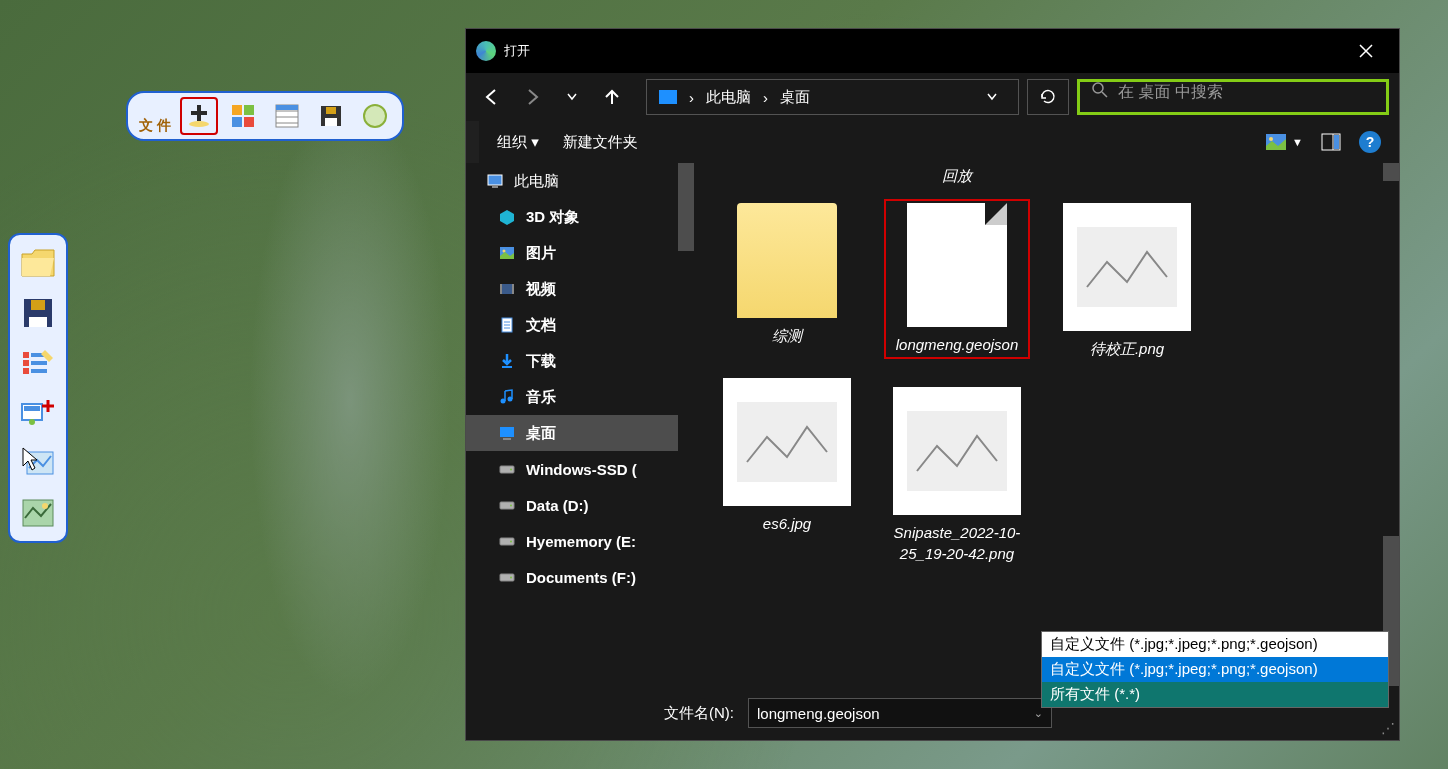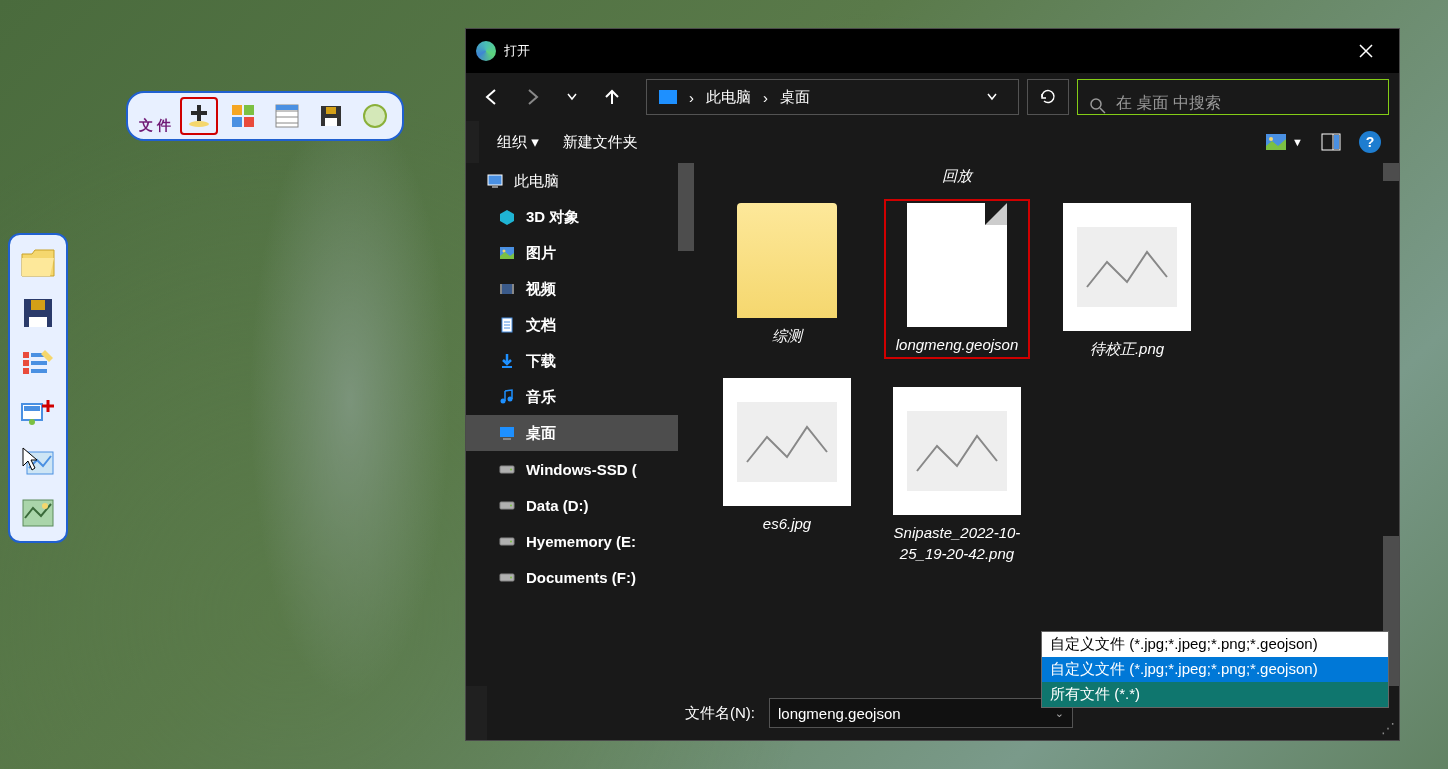--- a/index.html
+++ b/index.html
@@ -4,38 +4,38 @@
 <style>
 * { margin: 0; padding: 0; box-sizing: border-box; }
 body { width: 1448px; height: 769px; overflow: hidden; font-family: "Microsoft YaHei", "Segoe UI", sans-serif; position: relative; }
 
 .map-bg { position: absolute; inset: 0; background: linear-gradient(135deg, #4a6b3d 0%, #5a7a4a 20%, #7a9a8a 40%, #4a6b3d 60%, #5a7a4a 80%, #3a5b2d 100%); background-size: 200% 200%; }
 .map-bg::before { content: ""; position: absolute; inset: 0; background: radial-gradient(ellipse 200px 600px at 350px 400px, #8aa090 0%, transparent 50%), radial-gradient(circle at 60% 40%, #6a8a5a 0%, transparent 30%), radial-gradient(circle at 20% 80%, #5a7a4a 0%, transparent 40%); opacity: 0.7; }
 
 .top-toolbar { position: absolute; top: 91px; left: 126px; background: #e8f0ff; border: 2px solid #2060d0; border-radius: 18px; padding: 4px 8px; display: flex; align-items: center; gap: 6px; }
 .top-btn { width: 38px; height: 38px; display: flex; align-items: center; justify-content: center; border-radius: 4px; }
 .top-btn.highlight { border: 2px solid #d00000; }
-.top-btn-text { font-size: 14px; color: #701a75; font-weight: bold; line-height: 1.1; text-align: center; margin-top: 20px; }
+.top-btn-text { font-size: 14px; color: #a16207; font-weight: bold; line-height: 1.1; text-align: center; margin-top: 20px; }
 
 .side-toolbar { position: absolute; top: 233px; left: 8px; background: #e8f0ff; border: 2px solid #2060d0; border-radius: 12px; padding: 6px; display: flex; flex-direction: column; gap: 6px; }
 .side-btn { width: 44px; height: 44px; display: flex; align-items: center; justify-content: center; }
 
 .dialog { position: absolute; top: 28px; left: 465px; width: 935px; height: 713px; background: #202020; border: 1px solid #4a4a4a; display: flex; flex-direction: column; }
 .dialog-titlebar { height: 44px; background: #000; display: flex; align-items: center; padding: 0 10px; }
 .dialog-title { color: #fff; font-size: 13px; display: flex; align-items: center; gap: 8px; }
 .edge-icon { width: 20px; height: 20px; border-radius: 50%; background: conic-gradient(#4abfb4, #5dd47a, #3e85d4, #4abfb4); }
 .close-btn { margin-left: auto; width: 46px; height: 32px; display: flex; align-items: center; justify-content: center; color: #fff; }
 
 .nav-row { height: 48px; background: #191919; display: flex; align-items: center; padding: 0 10px; gap: 8px; }
 .nav-btn { width: 32px; height: 32px; display: flex; align-items: center; justify-content: center; color: #fff; font-size: 18px; }
 .addr-bar { flex: 1; height: 36px; background: #191919; border: 1px solid #535353; display: flex; align-items: center; padding: 0 12px; gap: 12px; color: #fff; font-size: 15px; margin-left: 10px; }
 .addr-icon { width: 18px; height: 14px; background: #1e90ff; }
 .addr-drop { margin-left: auto; width: 28px; text-align: center; }
 .refresh-box { width: 42px; height: 36px; border: 1px solid #535353; display: flex; align-items: center; justify-content: center; color: #fff; }
-.search-box { width: 312px; height: 36px; border: 1px solid #84cc16; display: flex; align-items: flex-end; padding: 0 12px; gap: 10px; color: #999; }
+.search-box { width: 312px; height: 36px; border: 3px solid #84cc16; display: flex; align-items: flex-start; padding: 0 12px; gap: 10px; color: #999; }
 
 .org-row { height: 42px; background: #191919; display: flex; align-items: center; padding: 0 18px; gap: 24px; color: #fff; font-size: 15px; margin-left: 13px; }
 .org-right { margin-left: auto; display: flex; align-items: center; gap: 18px; }
 .view-toggle { display: flex; align-items: center; gap: 6px; }
 .help-icon { width: 22px; height: 22px; border-radius: 50%; background: #1e7dd0; color: #fff; display: flex; align-items: center; justify-content: center; font-size: 14px; font-weight: bold; }
 
 .main-area { flex: 1; display: flex; background: #191919; min-height: 0; }
 .tree { width: 228px; overflow: hidden; position: relative; }
 .scroll-track { position: absolute; right: 0; top: 0; width: 16px; height: 100%; background: #191919; }
 .scroll-thumb { position: absolute; right: 0; top: 0; width: 16px; height: 88px; background: #4d4d4d; }
@@ -50,21 +50,21 @@
 .file-item { width: 146px; display: flex; flex-direction: column; align-items: center; gap: 8px; text-align: center; color: #fff; font-size: 15px; line-height: 1.35; padding: 4px; }
 .file-item.selected { border: 2px solid #d00000; padding: 2px; }
 .file-thumb { width: 128px; height: 128px; background: #fff; display: flex; align-items: center; justify-content: center; }
 .folder-thumb { width: 100px; height: 115px; background: linear-gradient(#fde89a, #f5d76e); border-radius: 4px 4px 0 0; position: relative; }
 .blank-doc { width: 100px; height: 124px; background: #fff; position: relative; }
 .blank-doc::after { content: ""; position: absolute; top: 0; right: 0; border-width: 22px 22px 0 0; border-style: solid; border-color: #191919 #ccc #ccc #191919; }
 .files-scroll { position: absolute; right: 0; top: 0; width: 16px; height: 100%; }
 .files-scroll-thumb-top { position: absolute; right: 0; top: 0; width: 16px; height: 18px; background: #4d4d4d; }
 .files-scroll-thumb-bot { position: absolute; right: 0; bottom: 0; width: 16px; height: 150px; background: #4d4d4d; }
 
-.bottom-row { height: 54px; background: #191919; display: flex; align-items: center; padding: 0 18px; gap: 14px; color: #fff; font-size: 15px; margin-left: 21px; }
+.bottom-row { height: 54px; background: #191919; display: flex; align-items: center; padding: 0 18px; gap: 14px; color: #fff; font-size: 15px; }
 .filename-label { margin-left: 180px; }
 .filename-input { width: 304px; height: 30px; background: #111; border: 1px solid #535353; color: #fff; padding: 0 8px; font-size: 15px; display: flex; align-items: center; justify-content: space-between; }
 .filter-dropdown { position: absolute; bottom: 32px; right: 10px; width: 348px; display: flex; flex-direction: column; font-size: 15px; border: 1px solid #666; }
 .filter-opt { padding: 3px 8px; }
 .filter-opt.head { background: #fff; color: #000; }
 .filter-opt.sel { background: #0078d7; color: #fff; }
 .filter-opt.norm { background: #0f766e; color: #fff; }
 
 .resize-grip { position: absolute; right: 4px; bottom: 4px; color: #888; font-size: 14px; }
 </style>

